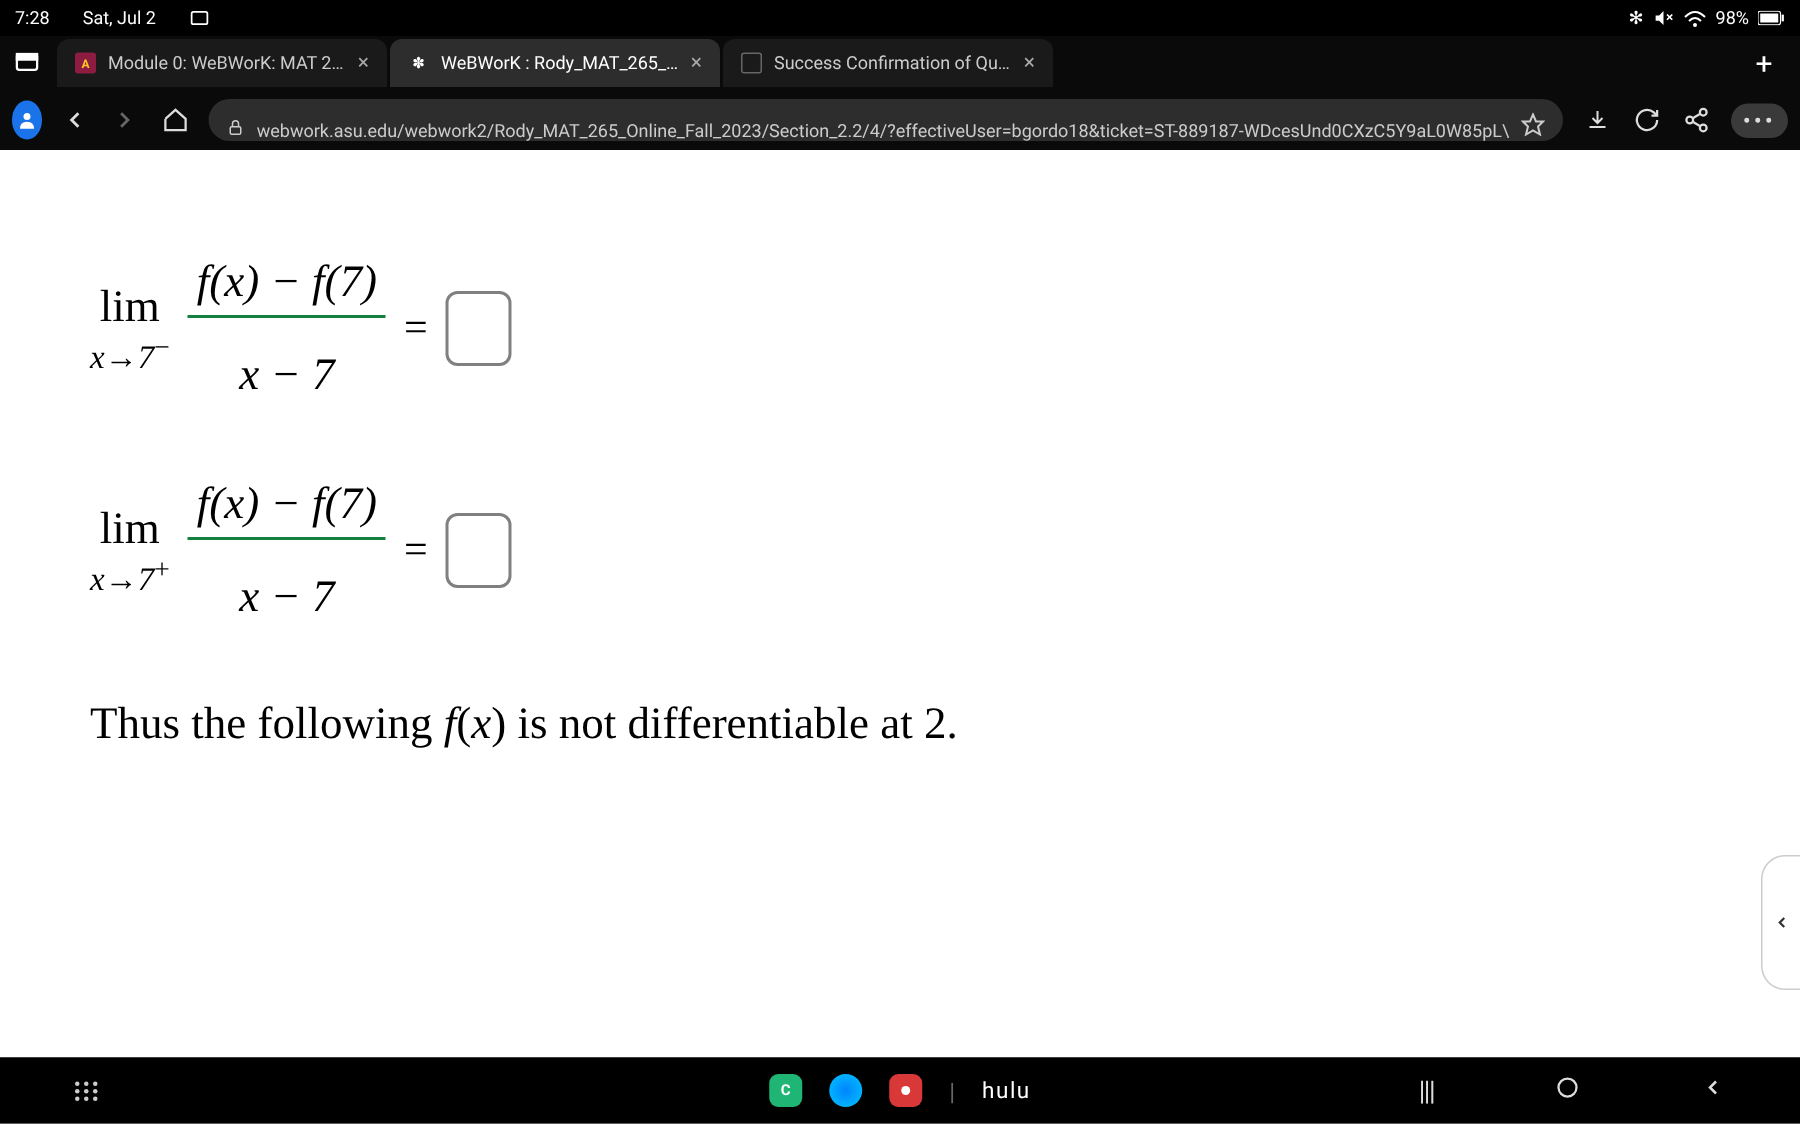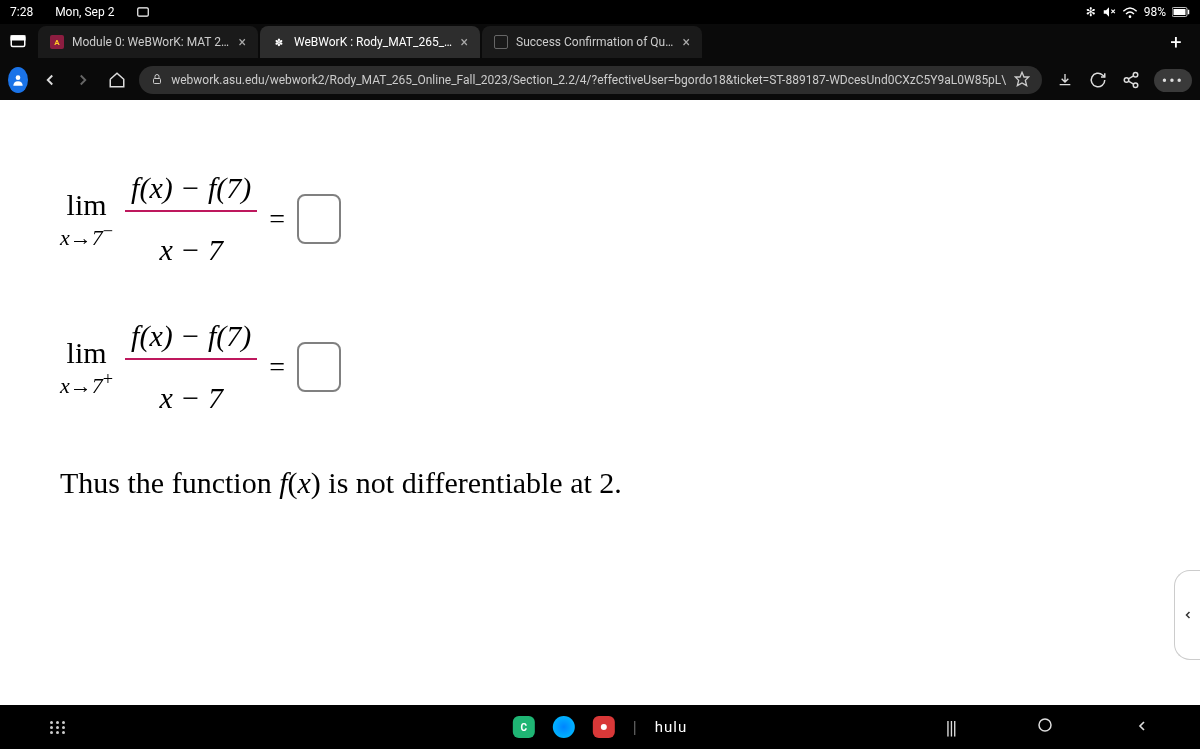--- a/index.html
+++ b/index.html
@@ -103,21 +103,21 @@
   justify-content: center;
   color: #fff;
   font-size: 10px;
 }
 .url-field {
   flex: 1;
   height: 28px;
   background: #2d2d2d;
   border-radius: 14px;
   display: flex;
-  align-items: center;
+  align-items: flex-end;
   padding: 0 12px;
   gap: 8px;
   color: #ccc;
   font-size: 12px;
 }
 .url-text { flex: 1; white-space: nowrap; overflow: hidden; }
 .more-btn-container {
   background: #3a3a3a;
   border-radius: 14px;
   padding: 2px 8px;
@@ -152,21 +152,21 @@
 }
 .lim-word { font-size: 30px; }
 .lim-sub { font-size: 22px; font-style: italic; }
 .fraction {
   display: inline-flex;
   flex-direction: column;
   align-items: center;
   font-style: italic;
   line-height: 1.2;
 }
-.frac-num { border-bottom: 2px solid #be185d; padding: 0 6px 4px 6px; }
+.frac-num { border-bottom: 2px solid #15803d; padding: 0 6px 4px 6px; }
 .frac-den { padding-top: 20px; }
 .equals { font-size: 28px; }
 .answer-box {
   width: 44px;
   height: 50px;
   border: 2px solid #808080;
   border-radius: 8px;
   background: #fff;
 }
 .conclusion {
@@ -240,21 +240,21 @@
   color: #ddd;
 }
 .nav-right-btn { font-size: 18px; }
 </style>
 </head>
 <body>
 
 <div class="status-bar">
   <div class="status-left">
     <span>7:28</span>
-    <span>Mon, Sep 2</span>
+    <span>Sat, Jul 2</span>
     <span class="status-icon">
       <svg width="14" height="14" viewBox="0 0 24 24" fill="none" stroke="#fff" stroke-width="2">
           <rect x="3" y="5" width="18" height="14" rx="2"></rect>
         </svg>
     </span>
   </div>
   <div class="status-right">
     <span class="status-icon">✻</span>
     <span class="status-icon">
       <svg width="14" height="14" viewBox="0 0 24 24" fill="#fff">
@@ -389,21 +389,21 @@
     </div>
     <div class="fraction">
       <div class="frac-num"><span class="math-var">f</span>(<span class="math-var">x</span>) − <span class="math-var">f</span>(7)</div>
       <div class="frac-den"><span class="math-var">x</span> − 7</div>
     </div>
     <div class="equals">=</div>
     <input class="answer-box" style="">
   </div>
 
   <div class="conclusion">
-    <span>Thus the function </span><span class="math-var">f</span>(<span class="math-var">x</span>)<span> is not differentiable at 2.</span>
+    <span>Thus the following </span><span class="math-var">f</span>(<span class="math-var">x</span>)<span> is not differentiable at 2.</span>
   </div>
 
   <div class="side-handle">
     <svg width="12" height="12" viewBox="0 0 24 24" fill="none" stroke="#333" stroke-width="3">
         <polyline points="15 18 9 12 15 6"></polyline>
       </svg>
   </div>
 </div>
 
 <div class="nav-bar">

